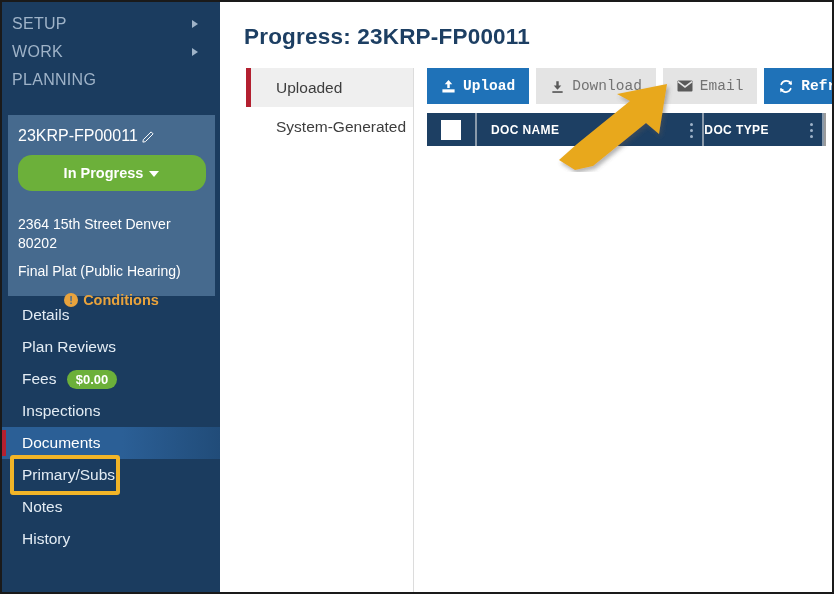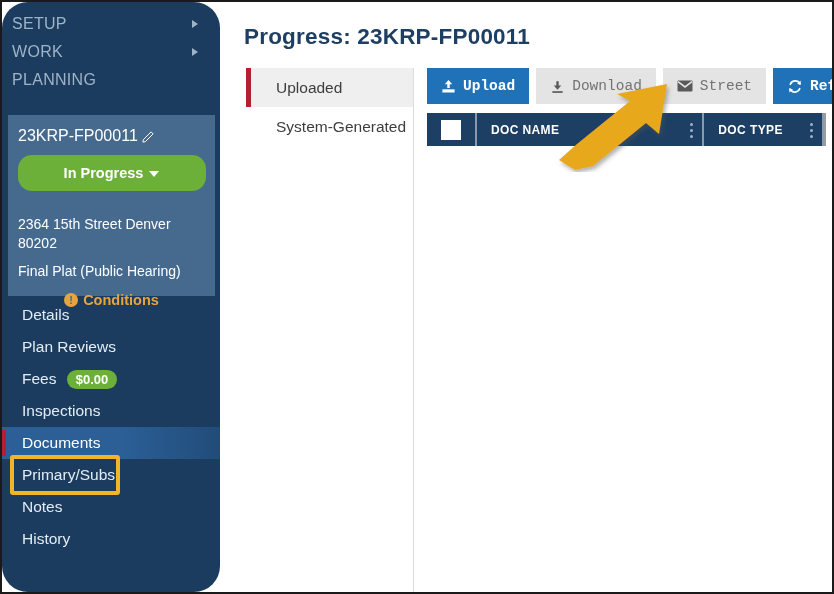--- a/index.html
+++ b/index.html
@@ -16,21 +16,20 @@
     background: #ffffff;
     overflow: hidden;
   }
 
   
   #sidebar {
     position: absolute; left: 0; top: 0;
     width: 218px; height: 590px;
     background: #1b3c5f;
     overflow: hidden;
-    border-radius: 26px;
   }
   .top-menu { padding-top: 8px; }
   .top-menu-item {
     position: relative;
     height: 28px;
     line-height: 28px;
     padding-left: 10px;
     color: #9fb3c8;
     font-size: 16px;
     letter-spacing: .3px;
@@ -201,21 +200,21 @@
   .gh-cell {
     display: flex; align-items: center;
     color: #ffffff;
     font-size: 12px; font-weight: bold;
     letter-spacing: .4px;
     border-right: 2px solid #8a9aab;
     position: relative;
   }
   .gh-cell.checkcol { width: 50px; justify-content: center; border-right-color: #8a9aab; }
   .gh-cell.namecol { width: 228px; padding-left: 14px; }
-  .gh-cell.typecol { width: 120px; padding-left: 14px; }
+  .gh-cell.typecol { width: 120px; }
   #header-checkbox {
     width: 20px; height: 20px;
     background: #ffffff;
     border: none; cursor: pointer;
   }
   .kebab {
     position: absolute; right: 9px; top: 50%;
     margin-top: -7px;
     width: 3px; height: 15px;
     cursor: pointer;
@@ -340,21 +339,21 @@
         </span>
         <span>Download</span>
       </button>
       <button class="tbtn secondary">
         <span>
           <svg width="16" height="12" viewBox="0 0 16 12">
             <rect x="0.5" y="0.5" width="15" height="11" rx="1" fill="#5a5a5a"></rect>
             <path d="M1 1.6 L8 7 L15 1.6" fill="none" stroke="#e4e4e4" stroke-width="1.6"></path>
           </svg>
         </span>
-        <span>Street</span>
+        <span>Email</span>
       </button>
       <button class="tbtn primary">
         <span>
           <svg width="16" height="15" viewBox="0 0 16 16">
             <path d="M13.2 5.2 A5.6 5.6 0 0 0 3 5.6 M2.8 10.8 A5.6 5.6 0 0 0 13 10.4" fill="none" stroke="#ffffff" stroke-width="1.9" stroke-linecap="round"></path>
             <path d="M13.9 1.6 L14.3 5.8 L10.2 5.2 Z" fill="#ffffff"></path>
             <path d="M2.1 14.4 L1.7 10.2 L5.8 10.8 Z" fill="#ffffff"></path>
           </svg>
         </span>
         <span>Refresh</span>

